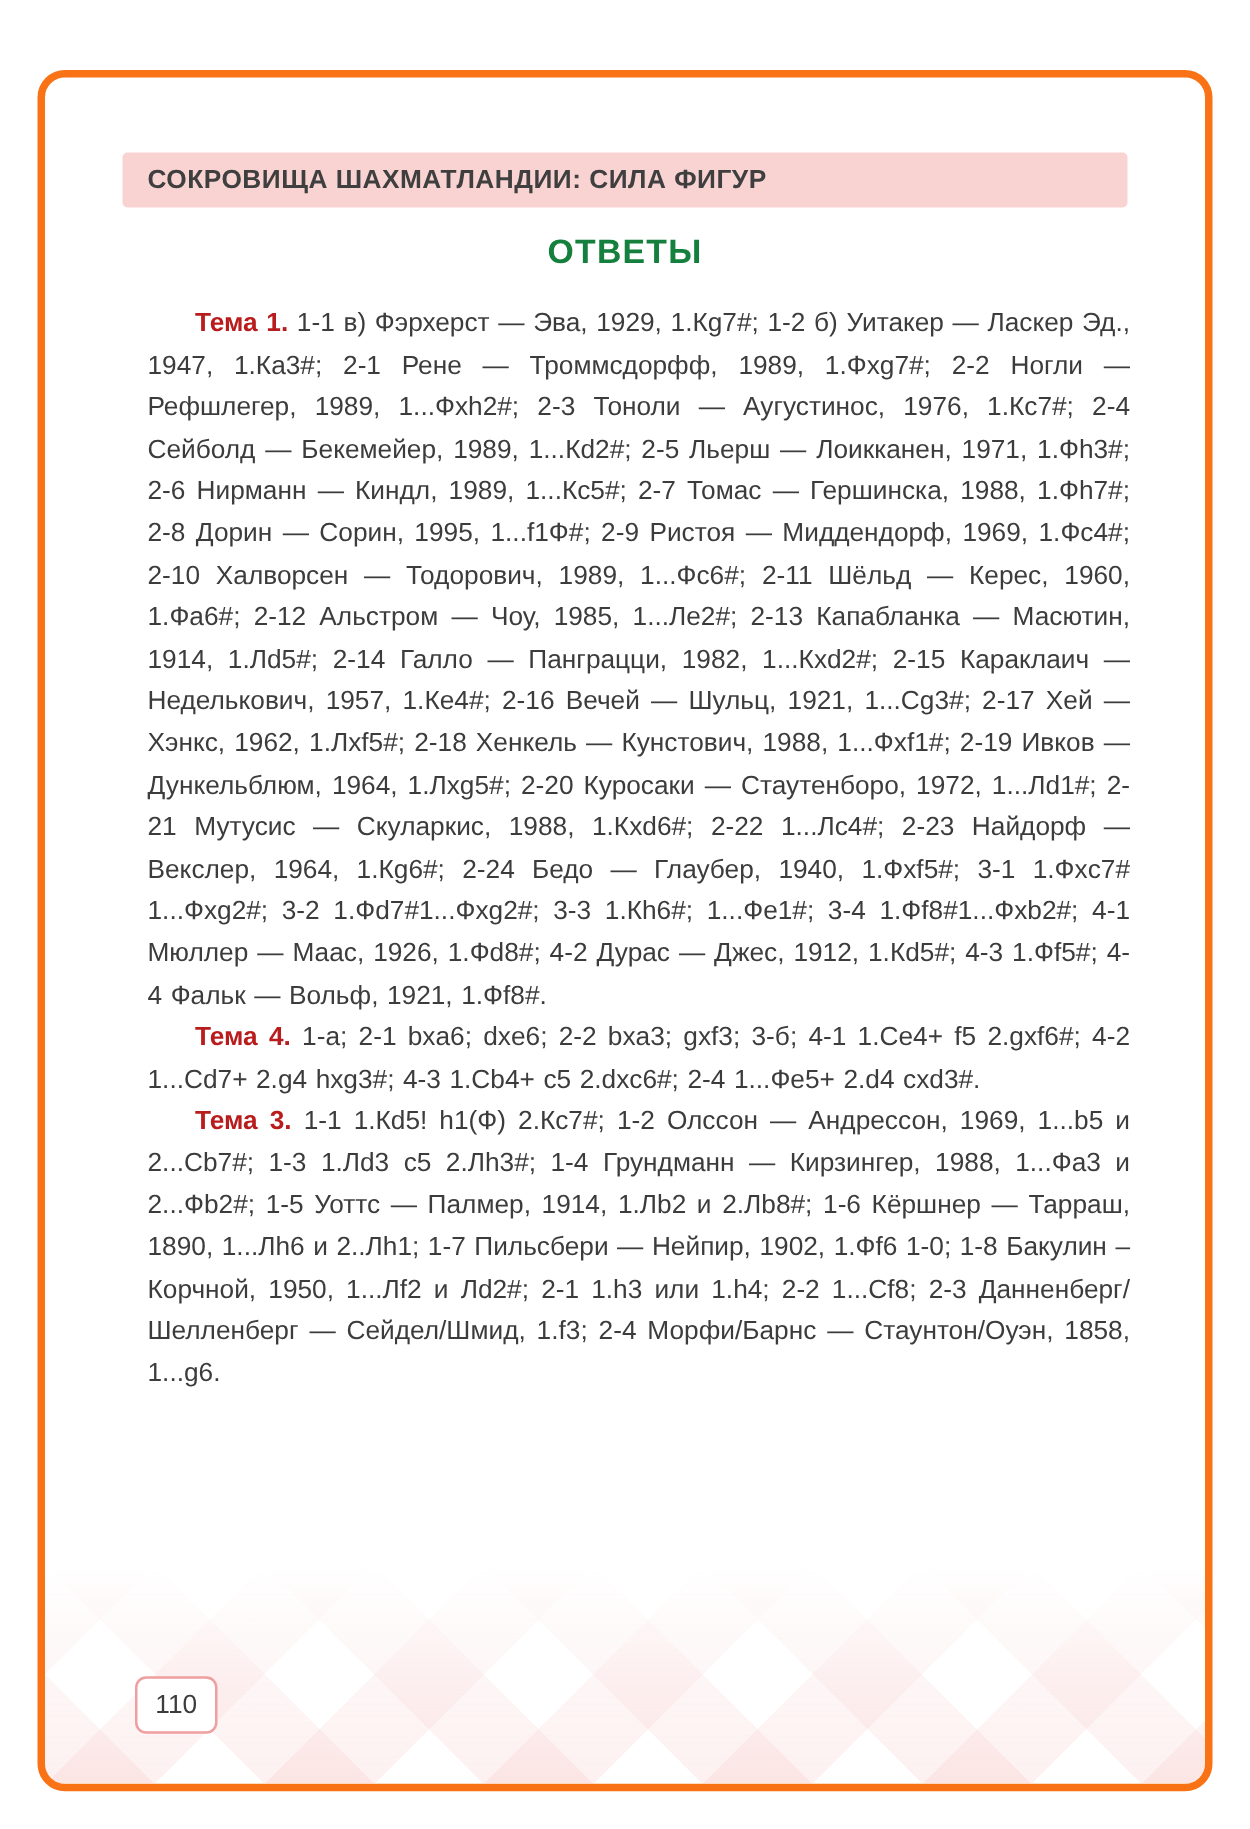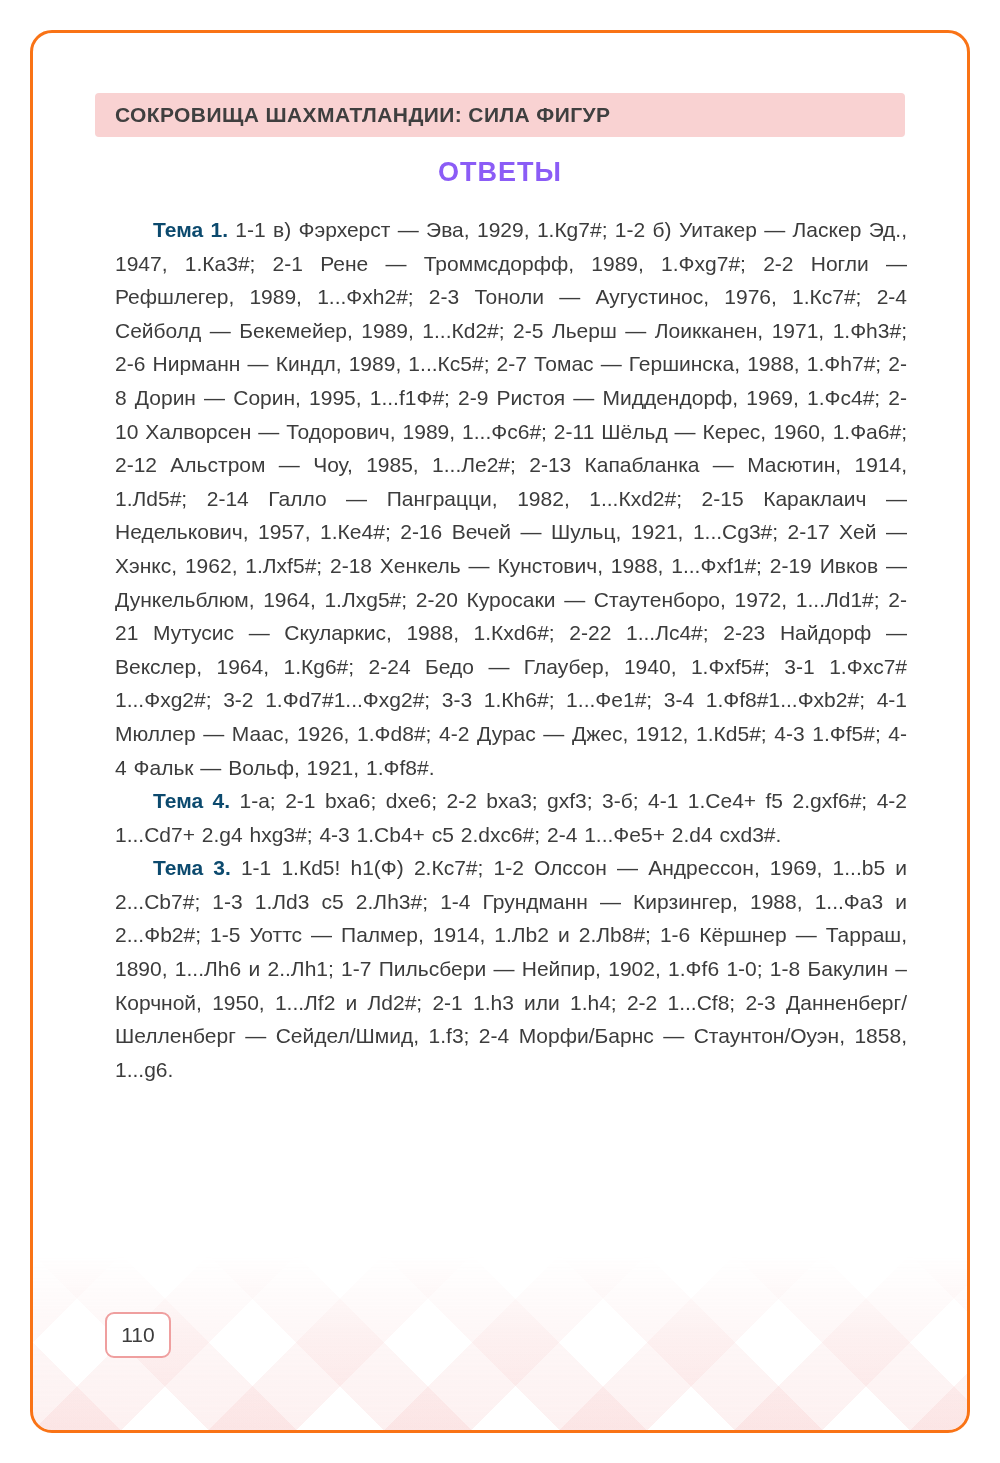--- a/index.html
+++ b/index.html
@@ -11,24 +11,25 @@
   .page {
     position: relative;
     width: 1000px;
     height: 1463px;
     background: #ffffff;
     overflow: hidden;
   }
   .frame {
     position: absolute;
     inset: 30px;
-    border: 3px solid #f97316;
+    border: 6px solid #f97316;
     border-radius: 22px;
     overflow: hidden;
     background: #ffffff;
+    margin-top: 26px;
   }
   .header-band {
     position: absolute;
     left: 62px;
     right: 62px;
     top: 60px;
     height: 44px;
     background: #f9d2d2;
     border-radius: 4px;
     display: flex;
@@ -45,40 +46,40 @@
   .answers-heading {
     position: absolute;
     top: 124px;
     left: 0;
     right: 0;
     margin: 0;
     text-align: center;
     font-size: 27px;
     font-weight: bold;
     letter-spacing: 1px;
-    color: #8b5cf6;
+    color: #15803d;
   }
   .body-text {
     position: absolute;
     left: 82px;
     right: 60px;
     top: 180px;
     text-align: justify;
     font-size: 21px;
     line-height: 33.6px;
     color: #3c3c3c;
     word-spacing: 1px;
   }
   .body-text p {
     margin: 0;
     text-indent: 38px;
   }
   .body-text b {
     font-weight: bold;
-    color: #0c4a6e;
+    color: #b91c1c;
   }
   .pattern {
     position: absolute;
     left: 0;
     right: 0;
     bottom: 0;
     height: 175px;
     background-image:
       repeating-linear-gradient(45deg,  rgba(242,166,166,0.16) 0 62px, rgba(242,166,166,0) 62px 124px),
       repeating-linear-gradient(135deg, rgba(242,166,166,0.16) 0 62px, rgba(242,166,166,0) 62px 124px);

